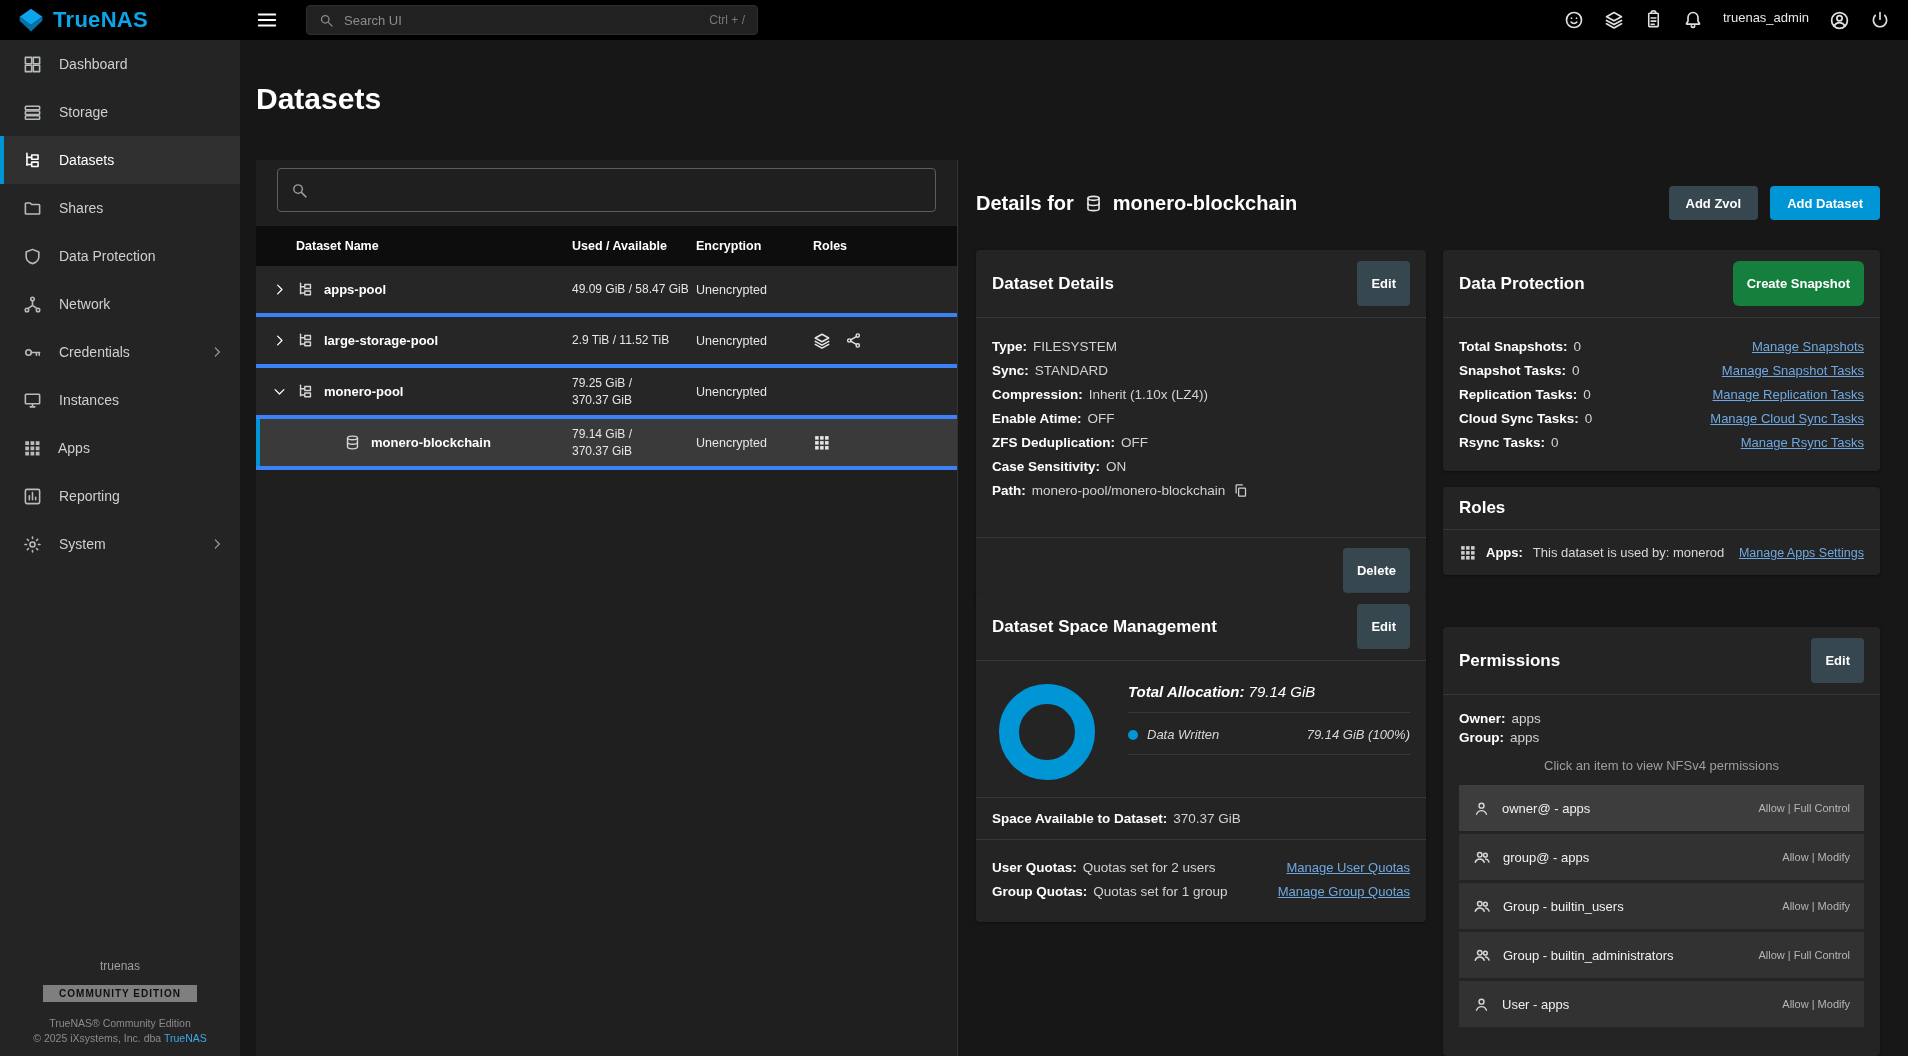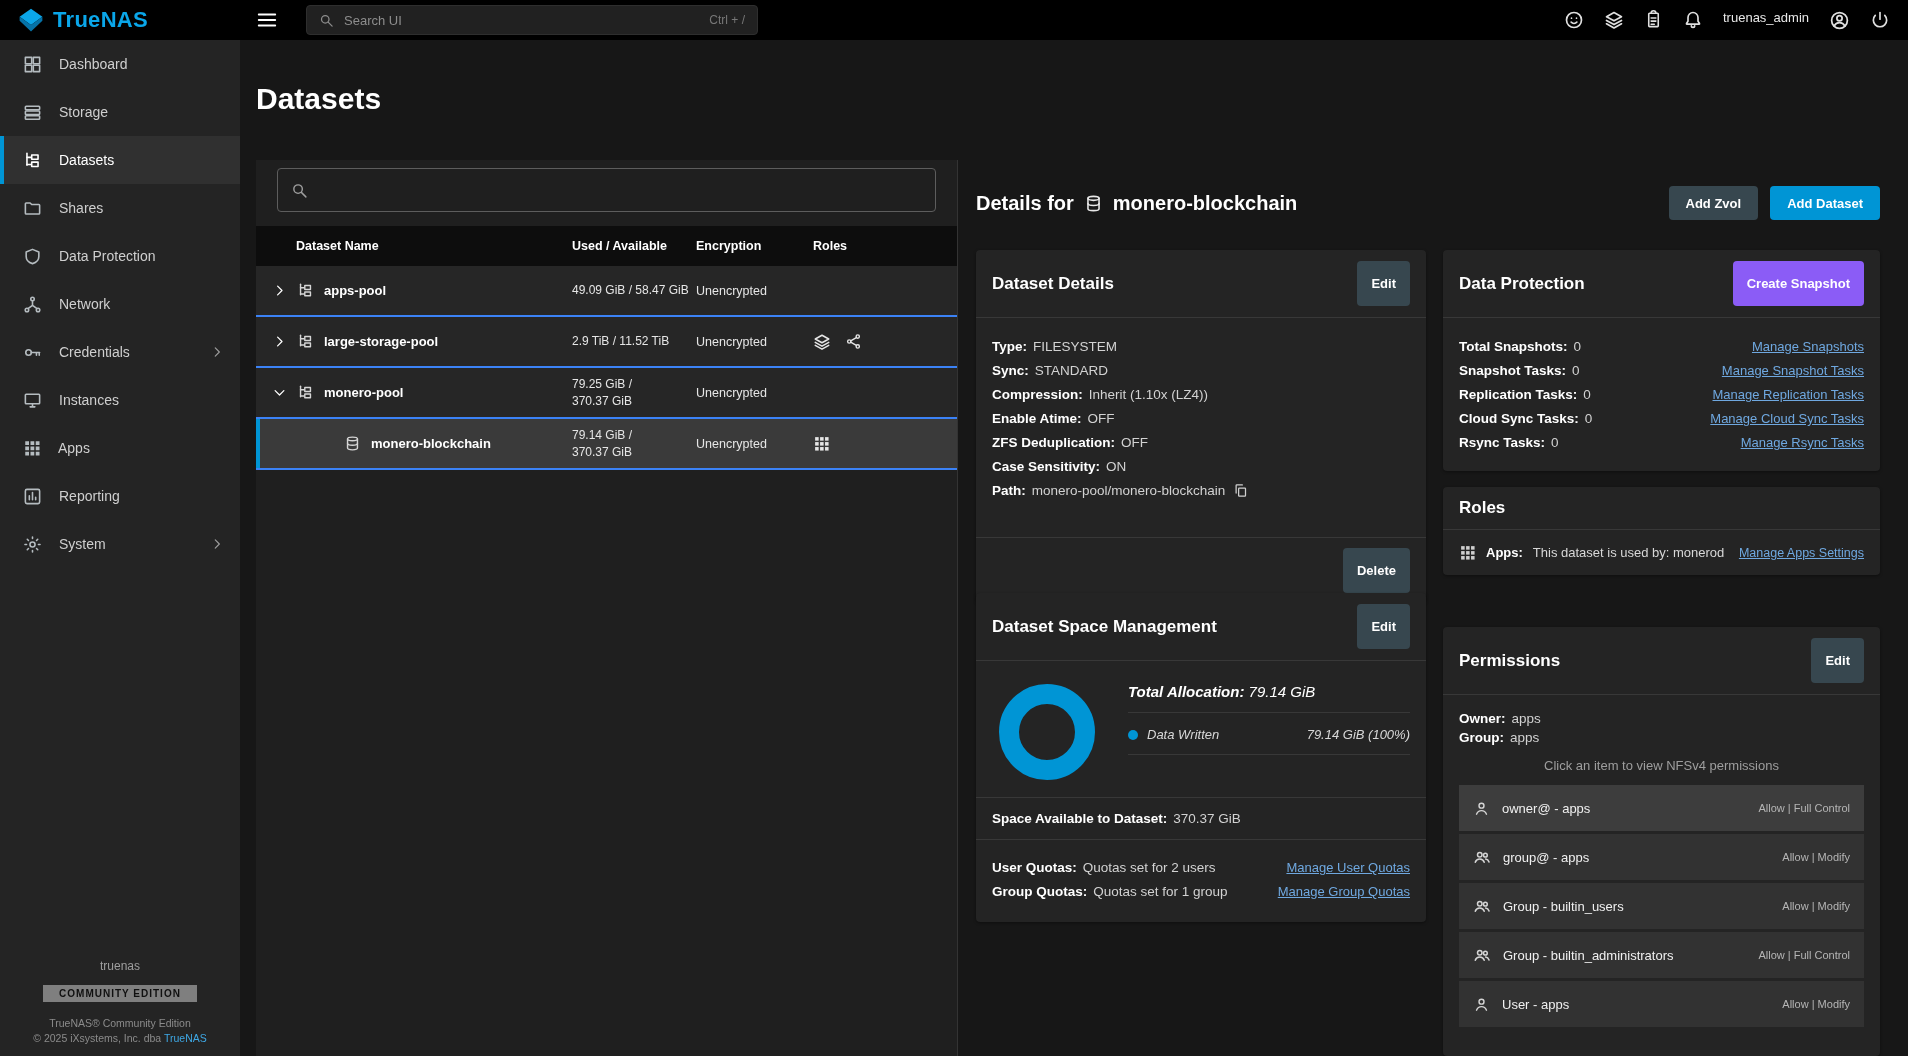--- a/index.html
+++ b/index.html
@@ -48,21 +48,21 @@
     display:flex; align-items:center; gap:11px; padding:0 13px; color:#9e9e9e; }
   .tree-search input { flex:1; background:transparent; border:none; outline:none; color:#ddd; font-size:13.5px; }
   .tree-search input::placeholder { color:#9e9e9e; }
   .tree-header { margin-top:14px; height:40px; background:#0d0d0d; display:flex; align-items:center;
     font-size:12.5px; font-weight:bold; color:#fff; }
   .col-name { width:316px; padding-left:40px; }
   .col-used { width:124px; }
   .col-enc  { width:117px; }
   .col-roles{ flex:1; }
   .tree-row { display:flex; align-items:center; height:51px; background:#262626;
-    border-bottom:2px solid #3b82f6; position:relative; cursor:pointer; }
+    border-bottom:4px solid #3b82f6; position:relative; cursor:pointer; }
   .tree-row.selected { background:#3a3a3a; }
   .sel-bar { position:absolute; left:0; top:0; bottom:0; width:4px; background:#0095d5; }
   .cell-name { width:316px; display:flex; align-items:center; gap:10px; padding-left:16px; }
   .cell-name .indent { width:62px; }
   .cell-name .rowchev { color:#fff; cursor:pointer; }
   .cell-name .rowicon { color:#d5d5d5; }
   .ds-name { font-size:13px; font-weight:bold; color:#fff; }
   .cell-used { width:124px; font-size:12px; color:#e6e6e6; line-height:1.35; padding-right:6px; }
   .cell-used span { display:block; }
   .cell-enc { width:117px; font-size:12.5px; color:#e6e6e6; }
@@ -70,21 +70,21 @@
 
   
   .details-header { position:absolute; left:976px; top:186px; width:904px; display:flex; align-items:center; }
   .details-title { display:flex; align-items:center; gap:10px; font-size:20px; font-weight:bold; }
   .details-title .dbicon { color:#e8e8e8; }
   .details-actions { margin-left:auto; display:flex; gap:12px; }
 
   .btn { height:34px; padding:0 17px; border:none; border-radius:4px; font-family:"Liberation Sans",sans-serif;
     font-size:13px; font-weight:bold; color:#fff; cursor:pointer; }
   .btn-gray { background:#37474f; }
-  .btn-lgray { background:#8b5cf6; }
+  .btn-lgray { background:#15803d;border-radius:6px; }
   .btn-blue { background:#0095d5; }
   .btn-sm { height:45px; padding:12px 14px; }
 
   .card { position:absolute; background:#242424; border-radius:4px; box-shadow:0 1px 3px rgba(0,0,0,.4); }
   .card-header { display:flex; align-items:center; justify-content:space-between;
     padding:11px 16px; border-bottom:1px solid #383838; }
   .card-title { font-size:17px; font-weight:bold; }
   .card-body { padding:12px 16px; }
 
   .field-row { display:flex; align-items:center; font-size:13.5px; margin:9px 0; color:#d2d2d2; }

